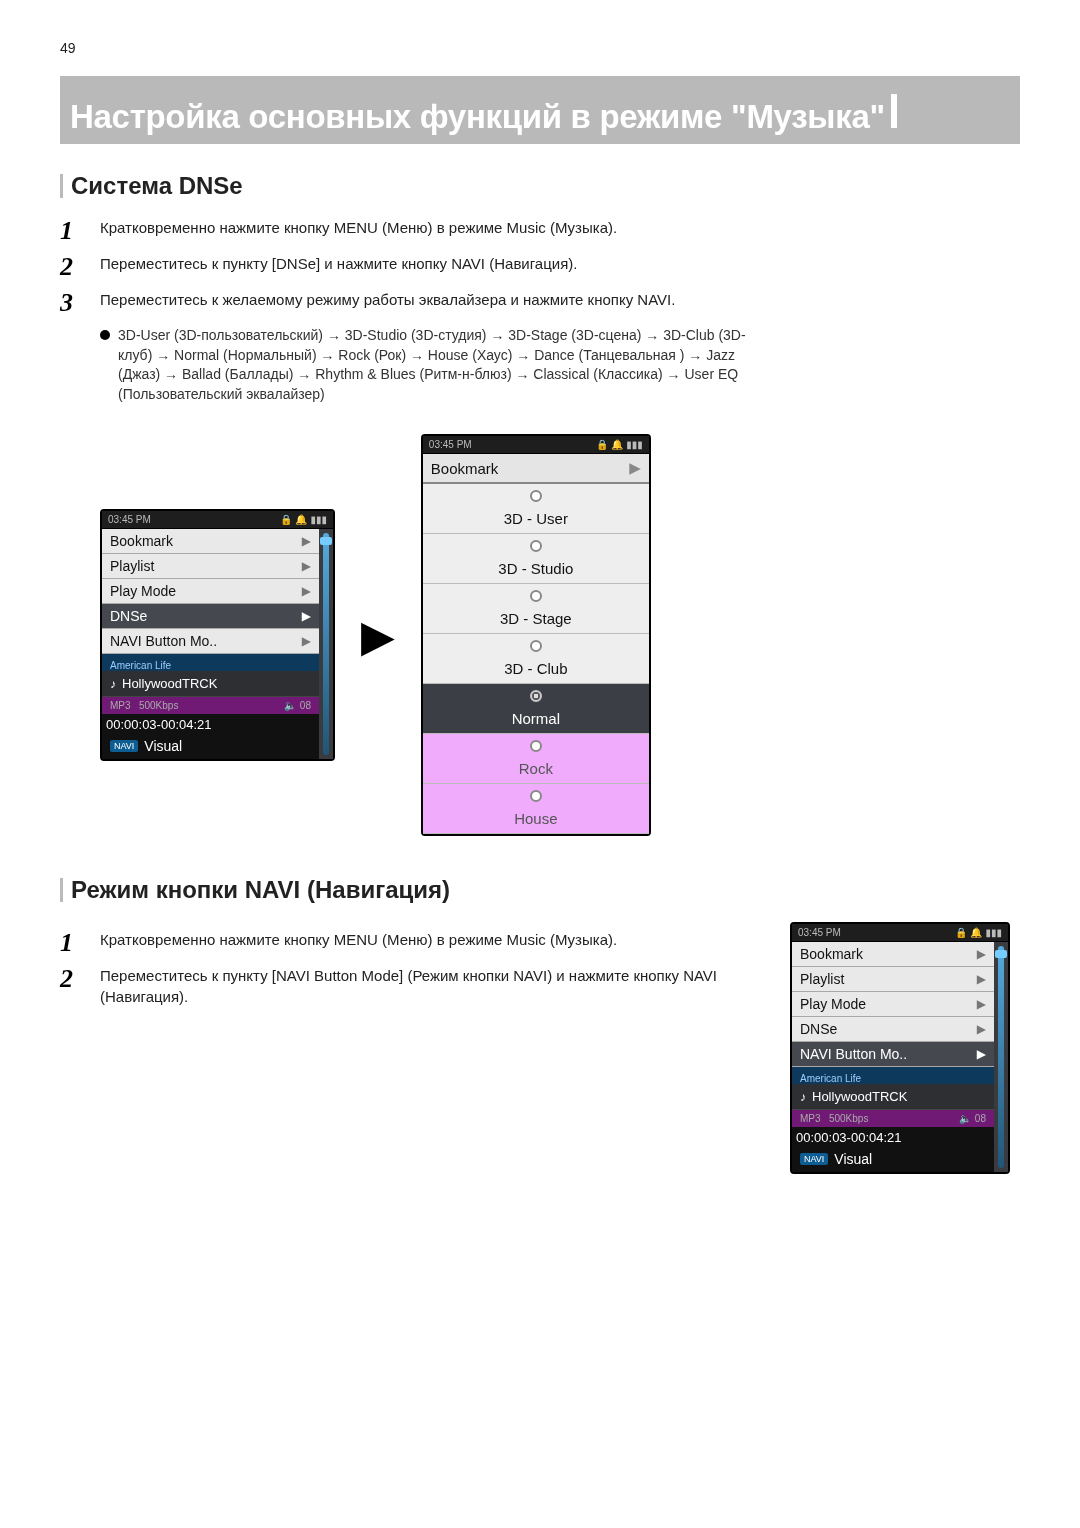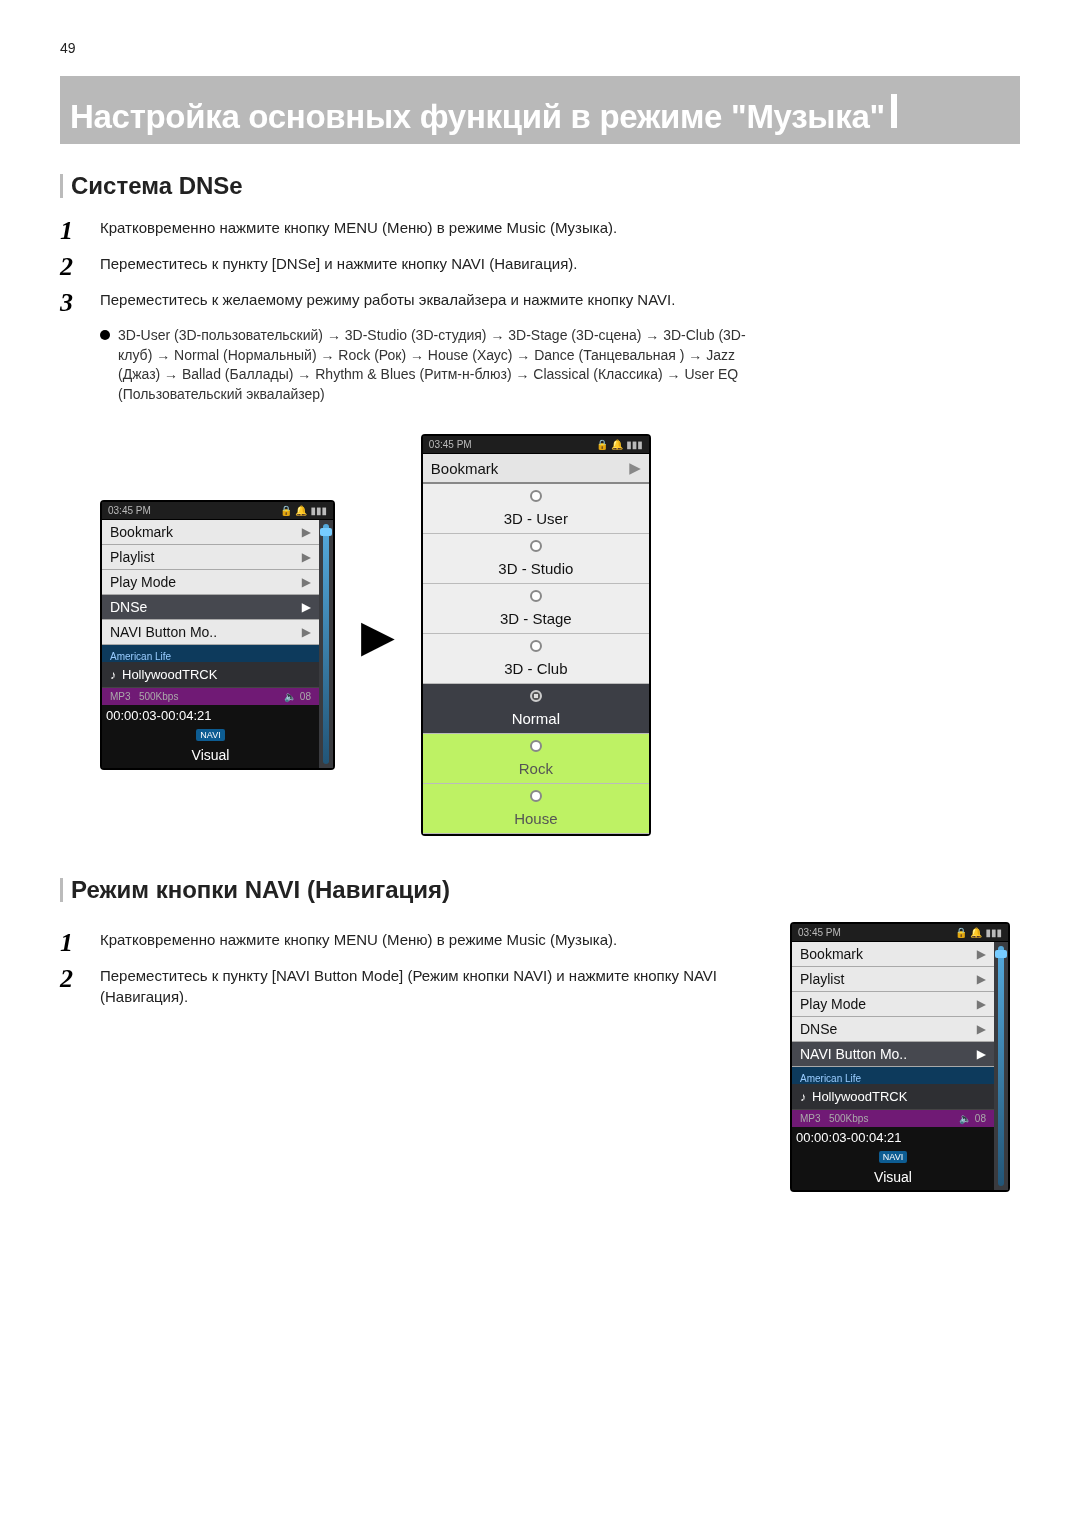--- a/index.html
+++ b/index.html
@@ -177,21 +177,20 @@
     color:#fff;
   }
   .visual-line {
     display:flex;
     align-items:center;
     gap:6px;
     padding:3px 8px 5px 8px;
     background:#111;
     font-size:14px;
     color:#fff;
-    flex-direction:column;
   }
   .navi-badge {
     background:#0d5c92;
     color:#fff;
     font-size:9px;
     padding:1px 4px;
     border-radius:2px;
   }
 
   
@@ -224,21 +223,21 @@
     border-bottom:1px solid #bbb;
     font-size:15px;
     flex-direction:column;
   }
   .d2-item.selected {
     background:#3c3e45;
     color:#fff;
   }
   .d2-item.dim {
     color:#555;
-    background:#bef264;
+    background:#f0abfc;
   }
   .radio {
     width:12px; height:12px; border:2px solid #888; border-radius:50%; display:inline-block;
     background:#fff;
   }
   .radio.sel { border-color:#ccc; background:radial-gradient(circle,#ddd 0 40%, #555 41% 100%); }
 
   
   .section2-row {
     display:flex;

